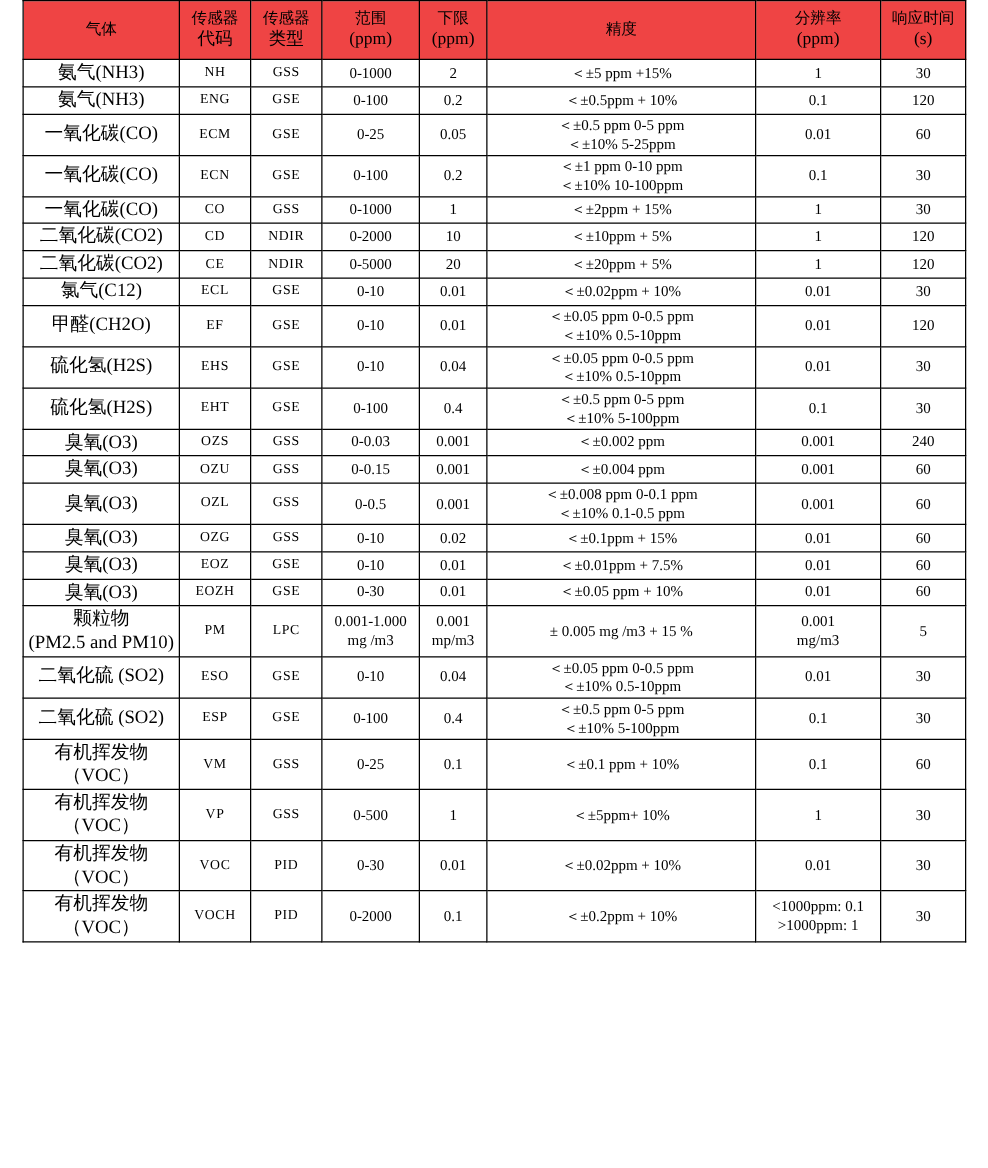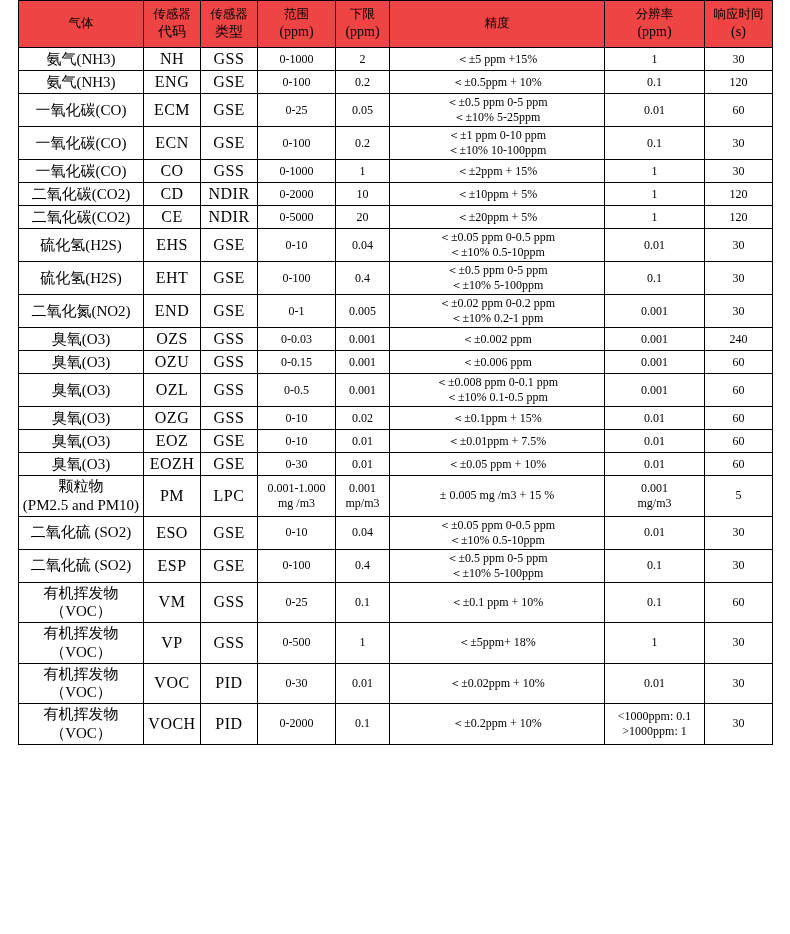--- a/index.html
+++ b/index.html
@@ -52,21 +52,21 @@
     font-weight: normal;
   }
   .unit {
     display: block;
     font-size: 14px;
   }
   td.gas {
     font-size: 15px;
   }
   td.code, td.type {
-    font-size: 16px;
+    font-size: 11px;
     letter-spacing: 0.5px;
   }
   td.range, td.lower, td.res, td.resp {
     font-size: 12px;
   }
   td.acc {
     font-size: 12px;
     text-align: center;
     white-space: pre-line;
     margin-top: 47px;
@@ -197,66 +197,76 @@
           <td class="gas">二氧化碳(CO2)</td>
           <td class="code">CE</td>
           <td class="type">NDIR</td>
           <td class="range">0-5000</td>
           <td class="lower">20</td>
           <td class="acc">＜±20ppm + 5%</td>
           <td class="res">1</td>
           <td class="resp">120</td>
         </tr>
         <tr>
+          <td class="gas">氯气(C12)</td>
+          <td class="code">ECL</td>
+          <td class="type">GSE</td>
+          <td class="range">0-10</td>
+          <td class="lower">0.01</td>
+          <td class="acc">＜±0.02ppm + 10%</td>
+          <td class="res">0.01</td>
+          <td class="resp">30</td>
+        </tr>
+        <tr>
+          <td class="gas">甲醛(CH2O)</td>
+          <td class="code">EF</td>
+          <td class="type">GSE</td>
+          <td class="range">0-10</td>
+          <td class="lower">0.01</td>
+          <td class="acc">＜±0.05 ppm 0-0.5 ppm<br>＜±10% 0.5-10ppm</td>
+          <td class="res">0.01</td>
+          <td class="resp">120</td>
+        </tr>
+        <tr>
           <td class="gas">硫化氢(H2S)</td>
           <td class="code">EHS</td>
           <td class="type">GSE</td>
           <td class="range">0-10</td>
           <td class="lower">0.04</td>
           <td class="acc">＜±0.05 ppm 0-0.5 ppm<br>＜±10% 0.5-10ppm</td>
           <td class="res">0.01</td>
           <td class="resp">30</td>
         </tr>
         <tr>
           <td class="gas">硫化氢(H2S)</td>
           <td class="code">EHT</td>
           <td class="type">GSE</td>
           <td class="range">0-100</td>
           <td class="lower">0.4</td>
           <td class="acc">＜±0.5 ppm 0-5 ppm<br>＜±10% 5-100ppm</td>
           <td class="res">0.1</td>
-          <td class="resp">30</td>
-        </tr>
-        <tr>
-          <td class="gas">二氧化氮(NO2)</td>
-          <td class="code">END</td>
-          <td class="type">GSE</td>
-          <td class="range">0-1</td>
-          <td class="lower">0.005</td>
-          <td class="acc">＜±0.02 ppm 0-0.2 ppm<br>＜±10% 0.2-1 ppm</td>
-          <td class="res">0.001</td>
           <td class="resp">30</td>
         </tr>
         <tr>
           <td class="gas">臭氧(O3)</td>
           <td class="code">OZS</td>
           <td class="type">GSS</td>
           <td class="range">0-0.03</td>
           <td class="lower">0.001</td>
           <td class="acc">＜±0.002 ppm</td>
           <td class="res">0.001</td>
           <td class="resp">240</td>
         </tr>
         <tr>
           <td class="gas">臭氧(O3)</td>
           <td class="code">OZU</td>
           <td class="type">GSS</td>
           <td class="range">0-0.15</td>
           <td class="lower">0.001</td>
-          <td class="acc">＜±0.006 ppm</td>
+          <td class="acc">＜±0.004 ppm</td>
           <td class="res">0.001</td>
           <td class="resp">60</td>
         </tr>
         <tr>
           <td class="gas">臭氧(O3)</td>
           <td class="code">OZL</td>
           <td class="type">GSS</td>
           <td class="range">0-0.5</td>
           <td class="lower">0.001</td>
           <td class="acc">＜±0.008 ppm 0-0.1 ppm<br>＜±10% 0.1-0.5 ppm</td>
@@ -332,21 +342,21 @@
           <td class="acc">＜±0.1 ppm + 10%</td>
           <td class="res">0.1</td>
           <td class="resp">60</td>
         </tr>
         <tr>
           <td class="gas">有机挥发物（VOC）</td>
           <td class="code">VP</td>
           <td class="type">GSS</td>
           <td class="range">0-500</td>
           <td class="lower">1</td>
-          <td class="acc">＜±5ppm+ 18%</td>
+          <td class="acc">＜±5ppm+ 10%</td>
           <td class="res">1</td>
           <td class="resp">30</td>
         </tr>
         <tr>
           <td class="gas">有机挥发物（VOC）</td>
           <td class="code">VOC</td>
           <td class="type">PID</td>
           <td class="range">0-30</td>
           <td class="lower">0.01</td>
           <td class="acc">＜±0.02ppm + 10%</td>

